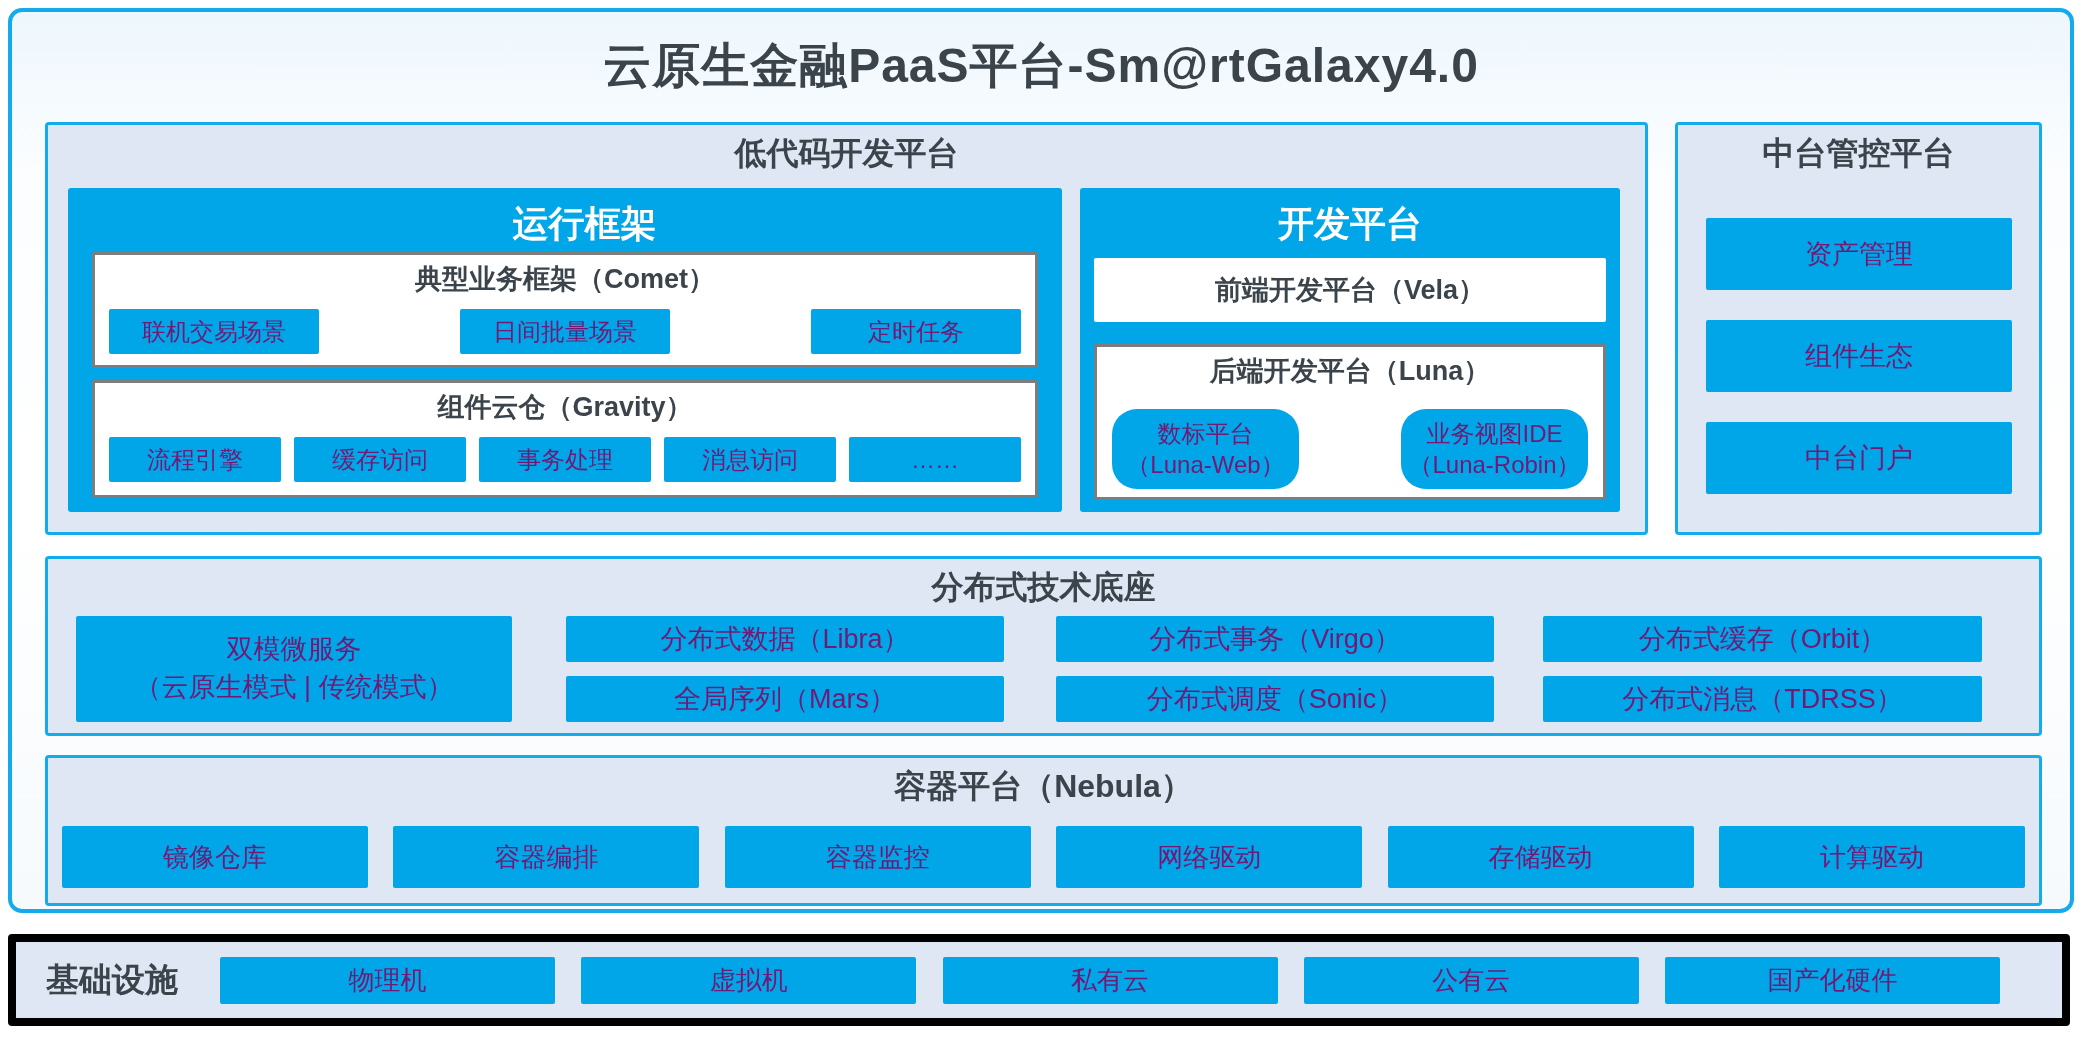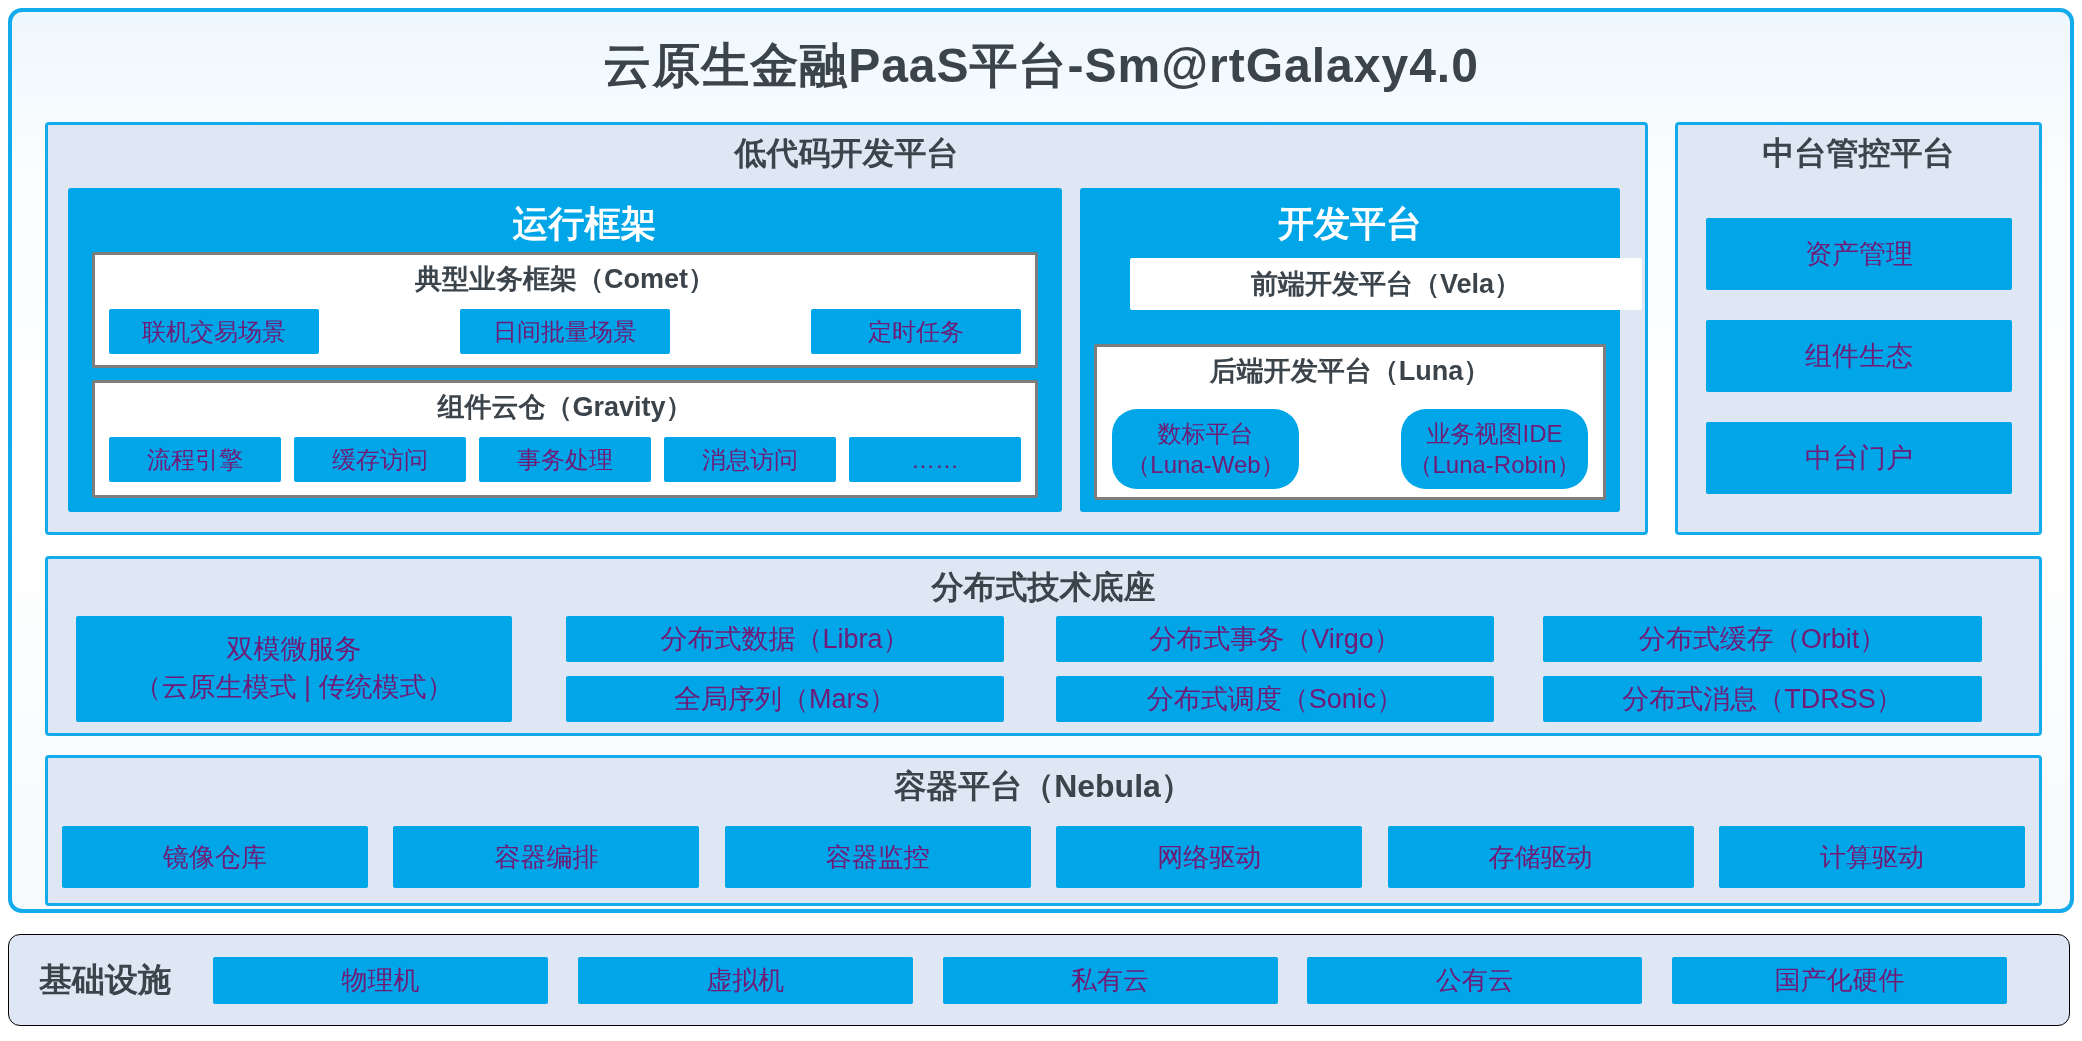--- a/index.html
+++ b/index.html
@@ -41,41 +41,41 @@
   .btn-row{position:absolute;left:14px;right:14px;top:54px;display:flex;justify-content:space-between;}
 
   .btn{
     background:#00a6e8;color:#701a75;border-radius:2px;box-sizing:border-box;
     display:flex;align-items:center;justify-content:center;text-align:center;
     font-size:24px;font-weight:500;
   }
   .btn-scene{width:210px;height:45px;}
   .btn-comp{width:172px;height:45px;}
 
-  .vela-box{position:absolute;left:14px;top:70px;width:512px;height:52px;background:#ffffff;border-radius:2px;
-    display:flex;align-items:center;justify-content:center;font-size:27px;font-weight:600;color:#3c444b;margin-left:36px;}
+  .vela-box{position:absolute;left:14px;top:70px;width:512px;height:64px;background:#ffffff;border-radius:2px;
+    display:flex;align-items:center;justify-content:center;font-size:27px;font-weight:600;color:#3c444b;}
   .luna-box{left:14px;top:156px;width:512px;height:156px;}
   .luna-row{position:absolute;left:15px;right:15px;top:62px;display:flex;justify-content:space-between;}
   .luna-item{width:187px;height:80px;flex-direction:column;line-height:1.3;font-size:24px;border-radius:25px;}
 
   .mid-btn{position:absolute;left:28px;width:306px;height:72px;font-size:27px;}
   .mid-btn.b0{top:93px;} .mid-btn.b1{top:195px;} .mid-btn.b2{top:297px;}
 
   .dual-box{position:absolute;left:28px;top:57px;width:436px;height:106px;flex-direction:column;line-height:1.4;font-size:27px;}
   .dist-btn{position:absolute;width:438px;height:46px;font-size:27px;}
   .dist-c1{left:518px;} .dist-c2{left:1008px;} .dist-c3{left:1495px;width:439px;}
   .dist-r0{top:57px;} .dist-r1{top:117px;}
 
   .cont-row{position:absolute;left:14px;right:14px;top:68px;display:flex;justify-content:space-between;}
   .cont-btn{width:306px;height:62px;font-size:26px;}
 
   
   .infra-panel{
     position:absolute;left:8px;top:934px;width:2062px;height:92px;
-    box-sizing:border-box;background:#dee7f3;border:1px solid #000000;border-radius:12px;
+    box-sizing:border-box;background:#dee7f3;border:8px solid #000000;border-radius:4px;
     display:flex;align-items:center;
   }
   .infra-label{margin-left:30px;font-size:33px;font-weight:700;color:#3c444b;white-space:nowrap;}
   .infra-row{flex:1;display:flex;justify-content:space-between;margin-left:42px;margin-right:62px;}
   .infra-btn{width:335px;height:47px;font-size:26px;}
 </style>
 </head>
 <body>
 
 <div class="stage">

